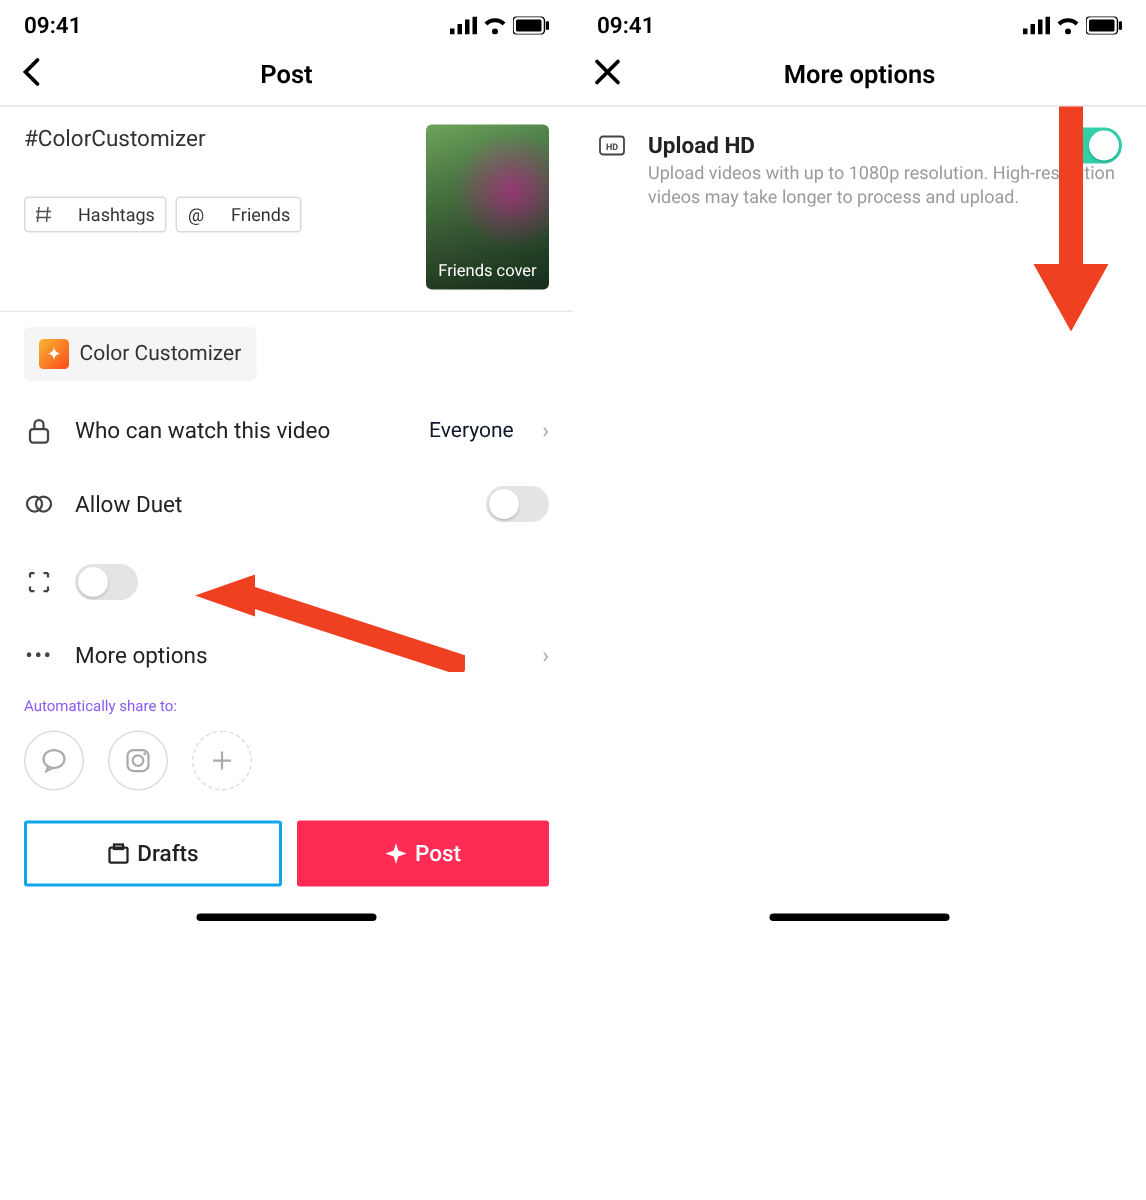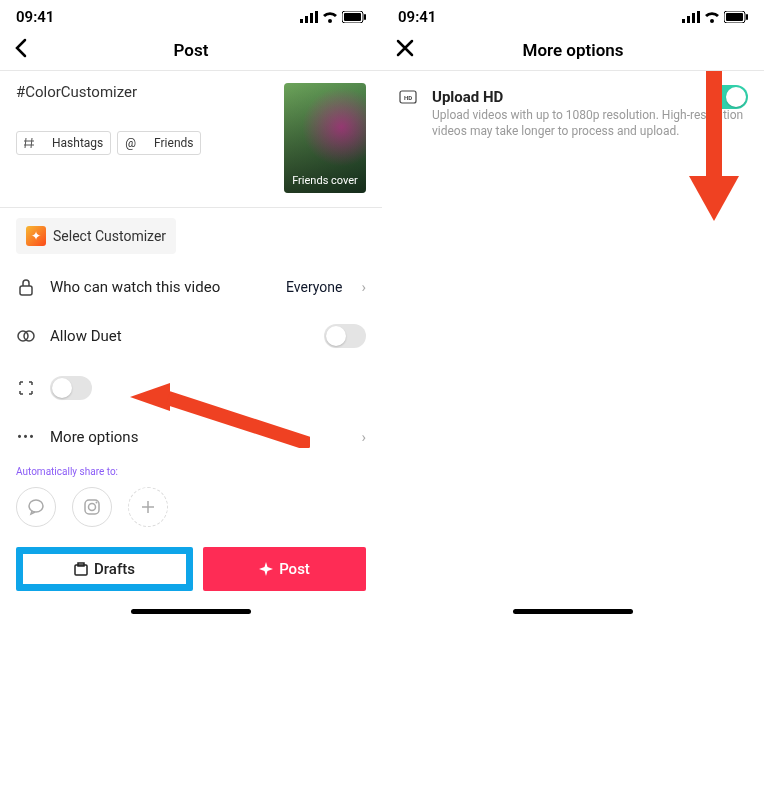--- a/index.html
+++ b/index.html
@@ -31,21 +31,21 @@
 .toggle { position: relative; width: 42px; height: 24px; border-radius: 12px; background: #e4e4e4; }
 .toggle .knob { position: absolute; top: 2px; left: 2px; width: 20px; height: 20px; border-radius: 50%; background: #fff; box-shadow: 0 1px 2px rgba(0,0,0,.2); transition: left .15s; }
 .toggle.on { background: #31d0aa; }
 .toggle.on .knob { left: 20px; }
 .share-row { padding: 18px 16px 8px; }
 .share-label { font-size: 10px; color: #8b5cf6; }
 .share-icons { display: flex; gap: 16px; margin-top: 10px; }
 .share-circle { width: 40px; height: 40px; border-radius: 50%; border: 1px solid #dcdcdc; display: flex; align-items: center; justify-content: center; color: #888; }
 .post-row { display: flex; gap: 10px; padding: 12px 16px 18px; margin-top: auto; }
 .btn { flex: 1; height: 44px; display: flex; align-items: center; justify-content: center; gap: 6px; font-size: 15px; font-weight: 500; border-radius: 2px; }
-.btn-outline { border: 7px solid #0ea5e9; background: #fff; color: #222; }
+.btn-outline { border: 2px solid #0ea5e9; background: #fff; color: #222; }
 .btn-primary { background: #fe2c55; color: #fff; }
 .home-indicator { width: 120px; height: 5px; background: #000; border-radius: 3px; margin: 0 auto 6px; }
 .subtext { font-size: 12px; color: #9a9a9a; line-height: 1.35; padding: 0 16px 0 50px; margin-top: -8px; }
 .arrow { position: absolute; pointer-events: none; }
 .arrow svg { display: block; }
 .divider-top { height: 1px; background: #e7e7e7; margin-top: 4px; }
 </style>
 </head>
 <body>
 
@@ -98,21 +98,21 @@
       </div>
       <div class="cover">
         <span class="cover-text">Friends cover</span>
       </div>
     </div>
 
     <div class="divider-top"></div>
 
     <div class="effect-chip">
       <div class="effect-icon">✦</div>
-      <span>Select Customizer</span>
+      <span>Color Customizer</span>
     </div>
 
     <div class="row">
       <span class="row-icon">
         <svg width="16" height="18" viewBox="0 0 16 18">
             <rect x="2" y="8" width="12" height="9" rx="2" fill="none" stroke="#444" stroke-width="1.5"></rect>
             <path d="M5 8V5a3 3 0 016 0v3" fill="none" stroke="#444" stroke-width="1.5"></path>
           </svg>
       </span>
       <span class="row-label">Who can watch this video</span>

